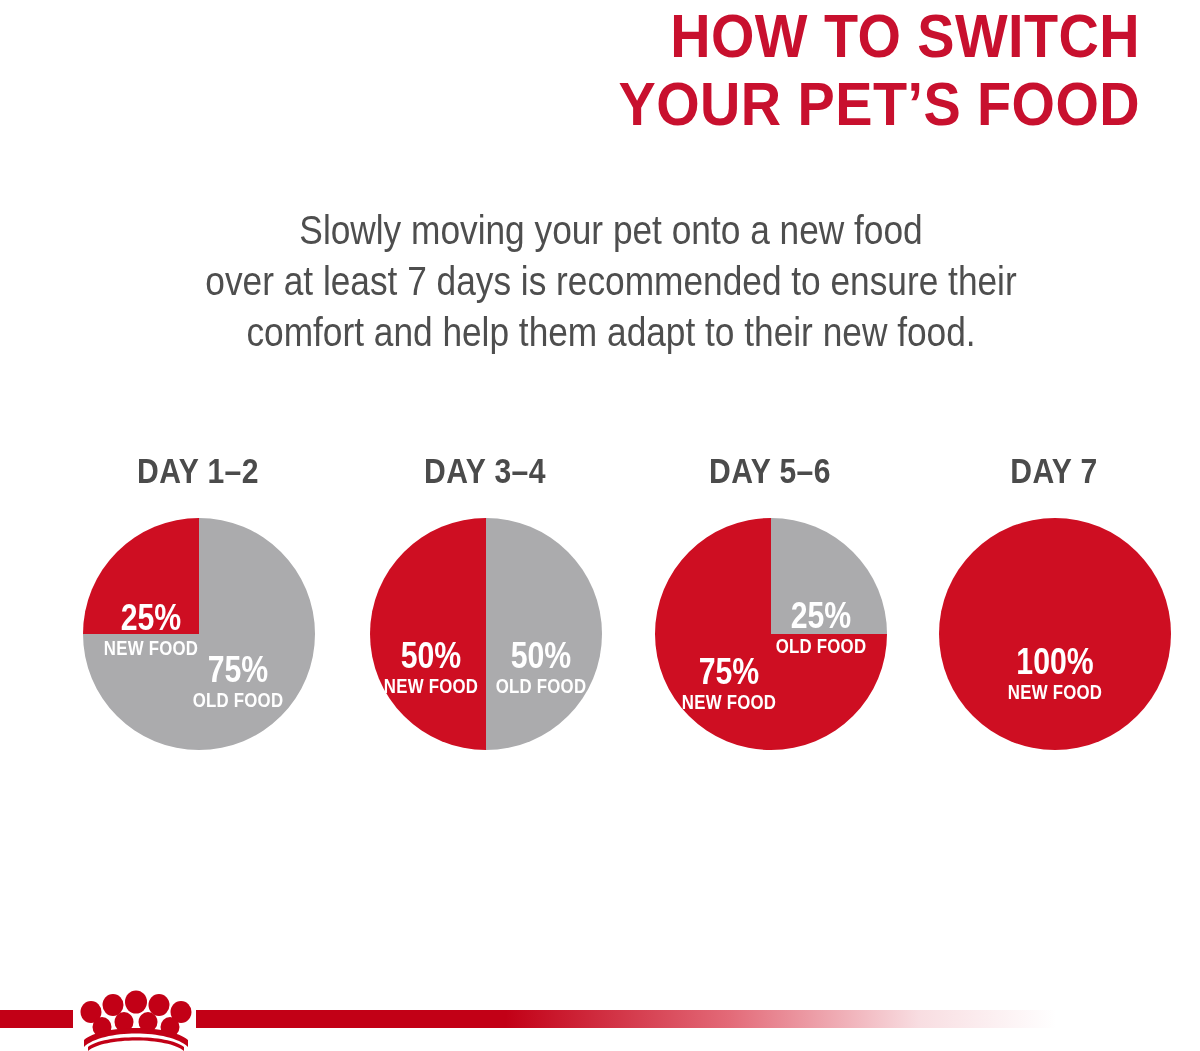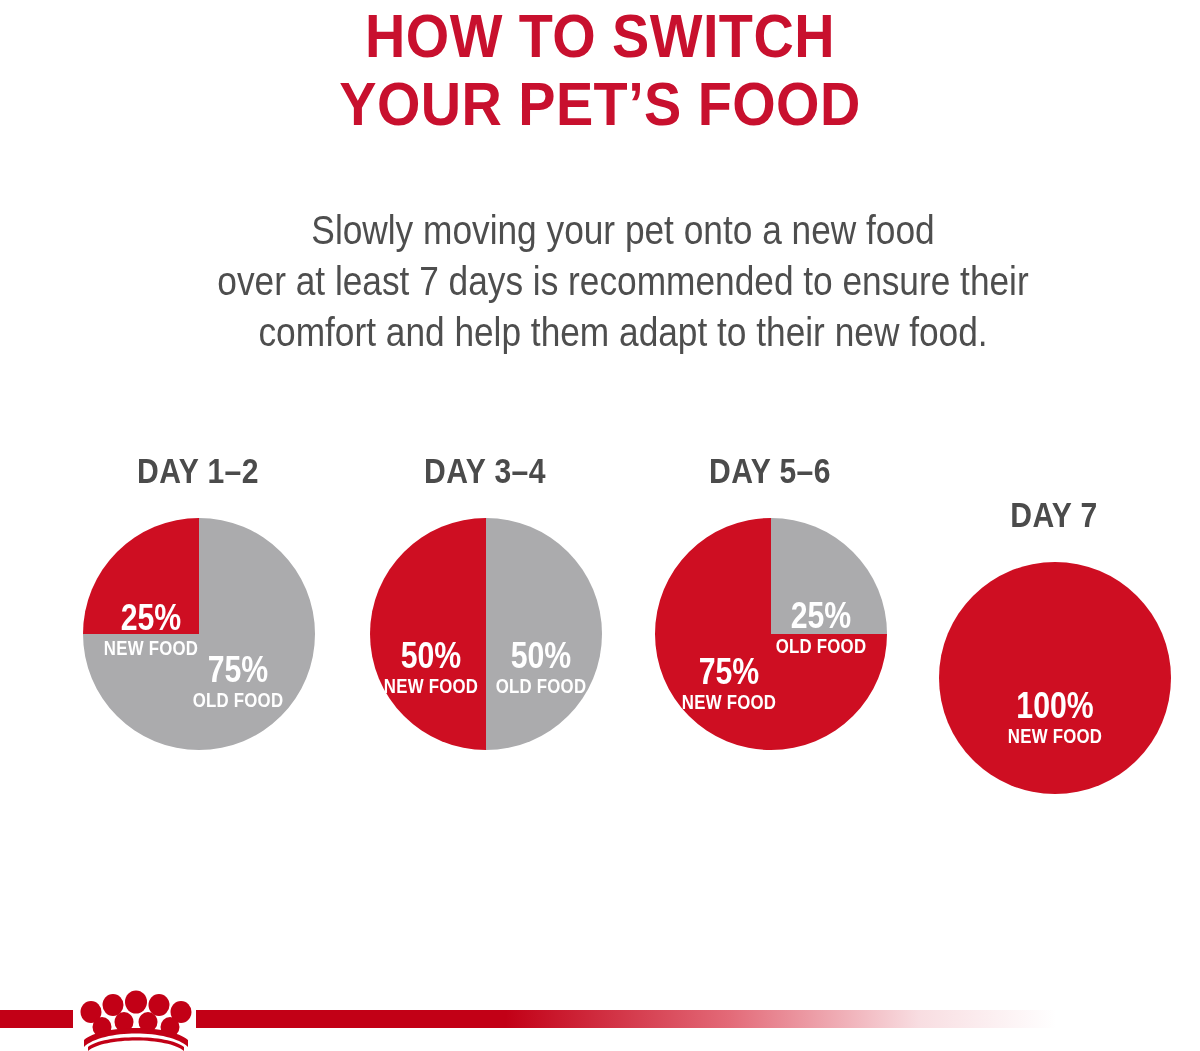--- a/index.html
+++ b/index.html
@@ -14,40 +14,40 @@
     overflow: hidden;
     font-family: "Liberation Sans", sans-serif;
   }
 
   
   .title-block {
     position: absolute;
     top: 2px;
     left: 0;
     width: 1200px;
-    text-align: center;
+    text-align: right;
   }
   .title-line {
     display: block;
     color: #C8102E;
     font-family: "Liberation Sans", sans-serif;
     font-weight: bold;
     font-size: 62px;
     line-height: 68px;
     letter-spacing: 0.5px;
     transform: scaleX(0.90);
     transform-origin: center;
     white-space: nowrap;
   }
 
   
   .subtitle-block {
     position: absolute;
     top: 205px;
-    left: 16px;
+    left: 4px;
     width: 1148px;
     text-align: center;
     padding-left: 33px;
   }
   .subtitle-line {
     display: block;
     color: #4E4E4E;
     font-family: "Liberation Sans", sans-serif;
     font-weight: normal;
     font-size: 41px;
@@ -221,21 +221,21 @@
           <span class="slice-pct">25%</span>
           <span class="slice-sub">OLD FOOD</span>
         </div>
         <div class="slice-label" style="left: -16px; top: 136px; width: 180px;">
           <span class="slice-pct">75%</span>
           <span class="slice-sub">NEW FOOD</span>
         </div>
       </div>
   </div>
 
-  <div class="pie-col" id="pie-col-3" style="left:934px;margin-top:44px;">
+  <div class="pie-col" id="pie-col-3" style="left:934px;">
     <div class="day-label">DAY 7</div>
     <div class="pie-wrap" id="pie-wrap-3">
         <svg width="232" height="232" viewBox="0 0 232 232">
           <circle cx="116" cy="116" r="116" fill="#CE0E22"></circle>
         </svg>
         <div class="slice-label" style="left: 26px; top: 126px; width: 180px; text-align: center;">
           <span class="slice-pct">100%</span>
           <span class="slice-sub">NEW FOOD</span>
         </div>
       </div>

